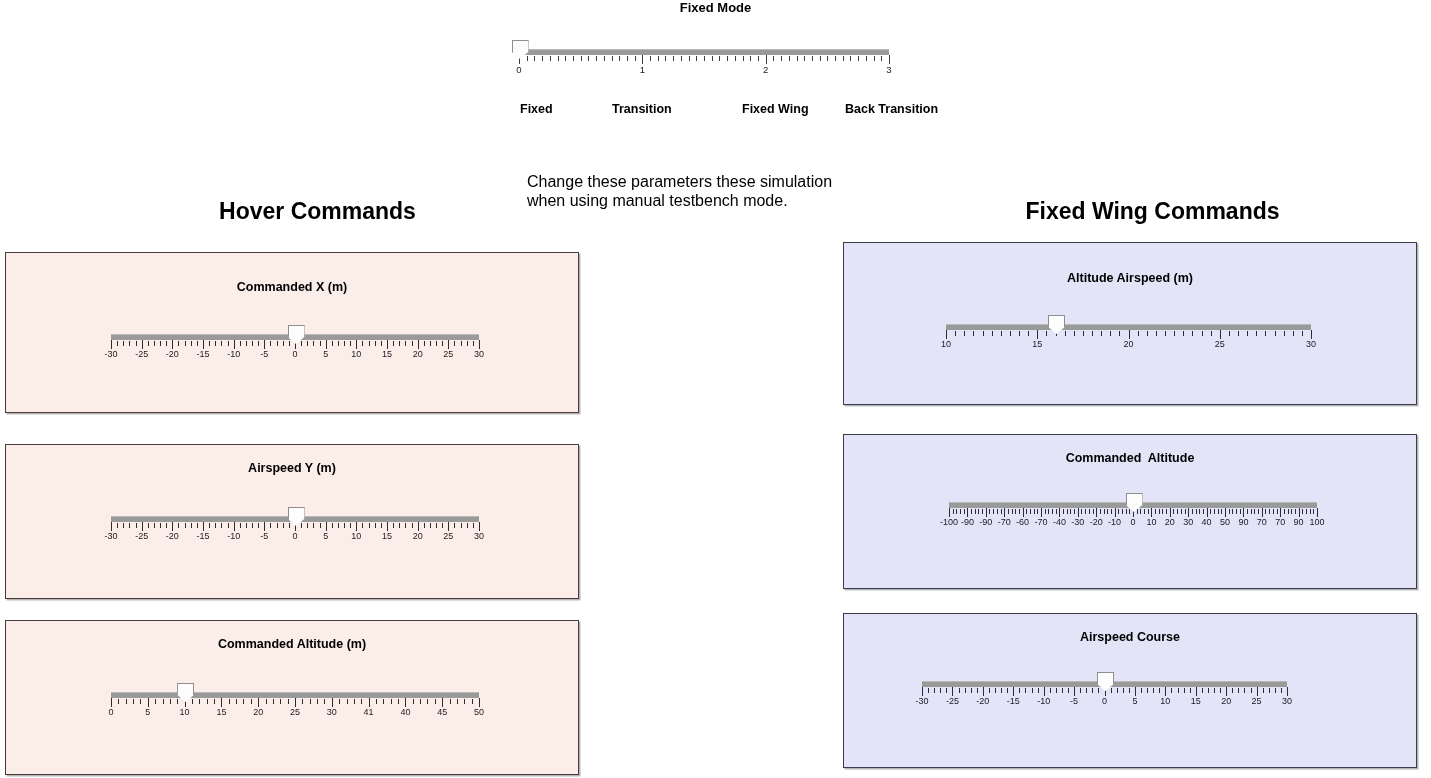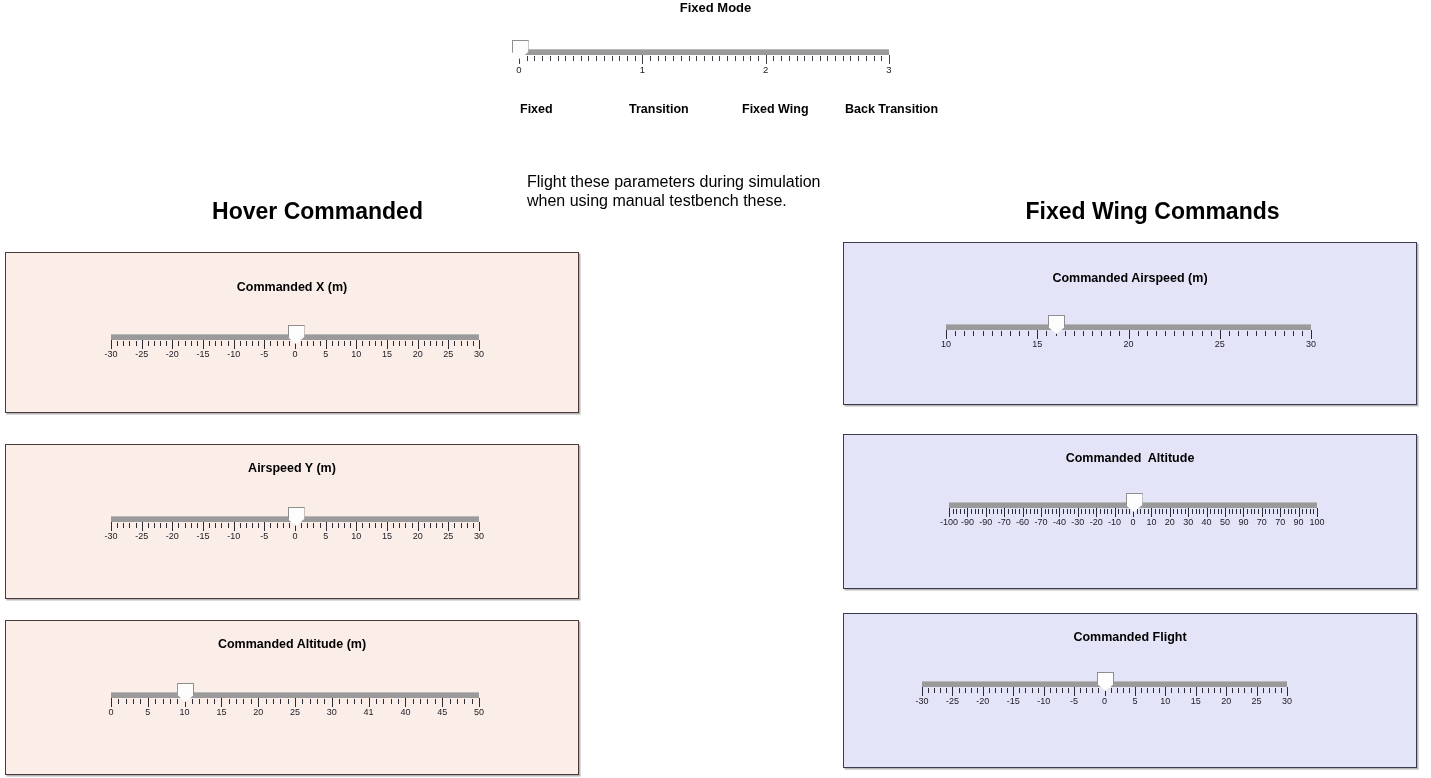--- a/index.html
+++ b/index.html
@@ -175,31 +175,31 @@
         <div class="ticklabel" style="left: 33.3333%;">1</div>
         <div class="ticklabel" style="left: 66.6667%;">2</div>
         <div class="ticklabel" style="left: 100%;">3</div>
       </div>
       <div class="handle" style="left: 0%;"></div>
     </div>
   </div>
 
 <div class="abs" id="flight-mode-labels">
     <div class="fm-label" style="left: 15px;">Fixed</div>
-    <div class="fm-label" style="left: 124px;">Transition</div>
+    <div class="fm-label" style="left: 107px;">Transition</div>
     <div class="fm-label" style="left: 237px;">Fixed Wing</div>
     <div class="fm-label" style="left: 340px;">Back Transition</div>
   </div>
 
 <div class="abs" id="sim-note">
-  <div>Flight these parameters during simulation</div>
-  <div>when using manual testbench these.</div>
+  <div>Change these parameters these simulation</div>
+  <div>when using manual testbench mode.</div>
 </div>
 
-<div class="abs section-title" id="hover-title">Hover Commanded</div>
+<div class="abs section-title" id="hover-title">Hover Commands</div>
 <div class="abs section-title" id="fw-title">Fixed Wing Commands</div>
 
 <div class="abs panel hover" id="hover-panel-0" style="left: 5px; top: 252px; width: 574px; height: 161px; position: absolute;">
     <div class="panel-title" style="top: 27px;">Commanded X (m)</div>
     <div style="position: absolute; left: 105px; top: 72px; width: 368px;">
       <div class="slider" style="width: 368px; height: 36px;">
         <div class="track"></div>
         <div class="ruler">
           <div class="tick major" style="left: 0%;"></div>
           <div class="tick minor" style="left: 1.66667%;"></div>
@@ -439,21 +439,21 @@
           <div class="ticklabel" style="left: 80%;">40</div>
           <div class="ticklabel" style="left: 90%;">45</div>
           <div class="ticklabel" style="left: 100%;">50</div>
         </div>
         <div class="handle" style="left: 20%;"></div>
       </div>
     </div>
   </div>
 
 <div class="abs panel fw" id="fw-panel-0" style="left: 843px; top: 242px; width: 574px; height: 163px; position: absolute;">
-    <div class="panel-title" style="top: 28px;">Commanded Airspeed (m)</div>
+    <div class="panel-title" style="top: 28px;">Altitude Airspeed (m)</div>
     <div style="position: absolute; left: 102px; top: 72px; width: 365px;">
       <div class="slider" style="width: 365px; height: 36px;">
         <div class="track"></div>
         <div class="ruler">
           <div class="tick major" style="left: 0%;"></div>
           <div class="tick minor" style="left: 2.5%;"></div>
           <div class="tick minor" style="left: 5%;"></div>
           <div class="tick minor" style="left: 7.5%;"></div>
           <div class="tick minor" style="left: 10%;"></div>
           <div class="tick minor" style="left: 12.5%;"></div>
@@ -633,21 +633,21 @@
           <div class="ticklabel" style="left: 85%;">70</div>
           <div class="ticklabel" style="left: 90%;">70</div>
           <div class="ticklabel" style="left: 95%;">90</div>
           <div class="ticklabel" style="left: 100%;">100</div>
         </div>
         <div class="handle" style="left: 50%;"></div>
       </div>
     </div>
   </div>
 <div class="abs panel fw" id="fw-panel-2" style="left: 843px; top: 613px; width: 574px; height: 155px; position: absolute;">
-    <div class="panel-title" style="top: 16px;">Commanded Flight</div>
+    <div class="panel-title" style="top: 16px;">Airspeed Course</div>
     <div style="position: absolute; left: 78px; top: 58px; width: 365px;">
       <div class="slider" style="width: 365px; height: 36px;">
         <div class="track"></div>
         <div class="ruler">
           <div class="tick major" style="left: 0%;"></div>
           <div class="tick minor" style="left: 1.66667%;"></div>
           <div class="tick minor" style="left: 3.33333%;"></div>
           <div class="tick minor" style="left: 5%;"></div>
           <div class="tick minor" style="left: 6.66667%;"></div>
           <div class="tick major" style="left: 8.33333%;"></div>

